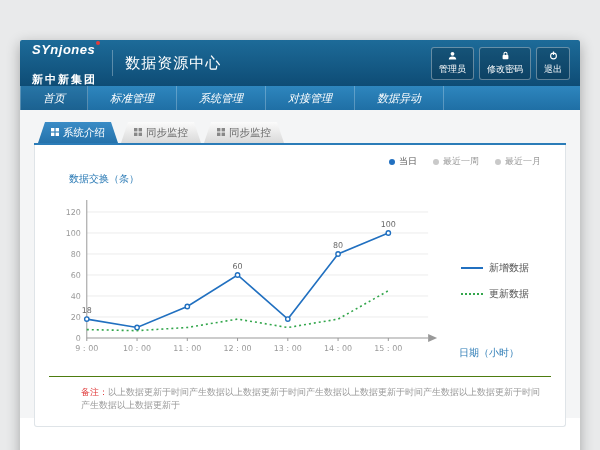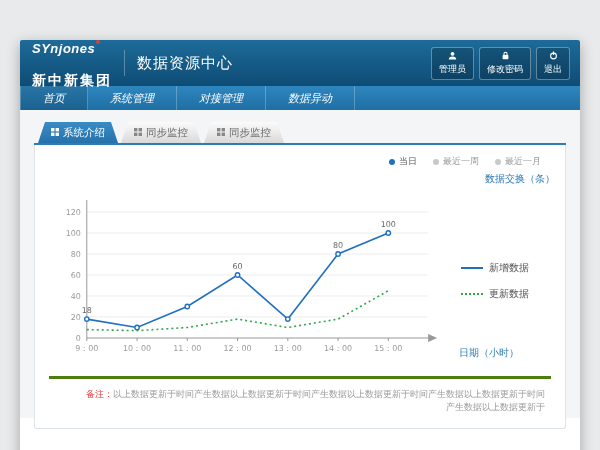--- a/index.html
+++ b/index.html
@@ -7,21 +7,21 @@
   body { background:#e9eaeb; font-family:"Liberation Sans","DejaVu Sans",sans-serif; position:relative; }
 
   .window { position:absolute; left:20px; top:40px; width:560px; height:425px;
             background:#fff; box-shadow:0 4px 14px rgba(0,0,0,.3); border-radius:2px; overflow:hidden; }
 
   
   .hdr { height:46px; background:linear-gradient(#1d6b99,#0e4c75); display:flex; align-items:center; padding:0 10px 0 12px; }
   .logo { line-height:1; }
   .logo-text { color:#fff; font-weight:bold; font-style:italic; font-size:13px; letter-spacing:.5px; }
   .logo-dot { display:inline-block; width:4px; height:4px; border-radius:50%; background:#e53b3b; vertical-align:top; margin-left:1px; }
-  .logo-sub { color:#fff; font-size:14px; font-weight:bold; letter-spacing:2px; margin-top:17px; }
+  .logo-sub { color:#fff; font-size:11px; font-weight:bold; letter-spacing:2px; margin-top:17px; }
   .v-sep { width:1px; height:26px; background:rgba(255,255,255,.3); margin:0 12px; }
   .app-title { color:#fff; font-size:15px; letter-spacing:1px; }
   .hdr-right { margin-left:auto; display:flex; gap:5px; }
   .hbtn { display:flex; align-items:center; gap:3px; background:rgba(0,0,0,.18); border:1px solid rgba(255,255,255,.35);
           border-radius:3px; color:#fff; font-size:9px; padding:3px 7px; cursor:pointer; font-family:inherit;flex-direction:column; }
   .hbtn svg { display:block; }
 
   
   .nav { height:24px; background:linear-gradient(#2e86be,#1f6fa5); display:flex;font-style:italic; }
   .nav-item { color:#fff; font-size:11px; line-height:24px; padding:0 22px; border-right:1px solid rgba(255,255,255,.25); cursor:pointer; }
@@ -29,21 +29,21 @@
 
   
   .content { background:#f4f5f6; height:308px; padding:12px 14px 0 14px; }
   .tabs { display:flex; padding-left:4px; }
   .tab { height:21px; line-height:21px; padding:0 13px; font-size:10.5px; margin-right:3px; cursor:pointer;
          clip-path:polygon(7px 0, calc(100% - 7px) 0, 100% 100%, 0 100%);
          background:linear-gradient(#fbfbfb,#d9d9d9); color:#666; display:flex; align-items:center; gap:4px; }
   .tab.active { background:linear-gradient(#3a8cc6,#2572ab); color:#fff; }
   .tab-underline { height:2px; background:#2b7cb8; }
 
-  .panel { background:#fff; border:1px solid #dfe4e8; border-top:none; border-radius:0 0 3px 3px; padding:0 10px 6px 10px;text-align:right; }
+  .panel { background:#fff; border:1px solid #dfe4e8; border-top:none; border-radius:0 0 3px 3px; padding:0 10px 6px 10px; }
 
   .filters-row { display:flex; justify-content:flex-end; gap:16px; padding:10px 14px 0 0; }
   .filter { display:flex; align-items:center; gap:4px; font-size:9px; color:#999; cursor:pointer; }
   .filter .dot { width:6px; height:6px; border-radius:50%; background:#c9c9c9; }
   .filter.active { color:#555; }
   .filter.active .dot { background:#2170c0; }
 
   .ylabel { color:#2a7ab5; font-size:10px; padding:4px 0 0 24px; }
 
   .chart-row { display:flex; align-items:stretch; }
@@ -52,21 +52,21 @@
   .tick { font-size:8px; fill:#999; }
   .plabel { font-size:8px; fill:#666; }
 
   .legend-col { width:100px; position:relative; display:flex; flex-direction:column; justify-content:center; gap:12px; padding-left:6px; }
   .legend-item { display:flex; align-items:center; gap:6px; font-size:10px; color:#555; cursor:pointer; }
   .sample { width:22px; height:0; }
   .sample.solid { border-top:2px solid #2170c0; }
   .sample.dotted { border-top:2px dotted #33a64c; }
   .axis-x-title { position:absolute; bottom:16px; left:4px; color:#2a7ab5; font-size:10px; }
 
-  .note { border-top:3px solid #4d7c0f; margin:0 4px; padding:9px 6px 8px 32px; font-size:9px; color:#9a9a9a; }
+  .note { border-top:1px solid #4d7c0f; margin:0 4px; padding:9px 6px 8px 32px; font-size:9px; color:#9a9a9a; }
   .note b { color:#e03a3a; font-weight:normal; }
 </style>
 </head>
 <body>
 
 <div class="window">
 
   <div class="hdr">
     <div class="logo">
       <span class="logo-text">SYnjones</span><span class="logo-dot"></span>
@@ -100,20 +100,21 @@
               <line x1="4.5" y1="0.6" x2="4.5" y2="4" stroke="#fff" stroke-width="1.2"></line>
             </svg>
         </span>
         <span>退出</span>
       </button>
     </div>
   </div>
 
   <div class="nav">
     <div class="nav-item">首页</div>
+    <div class="nav-item">标准管理</div>
     <div class="nav-item">系统管理</div>
     <div class="nav-item">对接管理</div>
     <div class="nav-item">数据异动</div>
   </div>
 
   <div class="content">
 
     <div class="tabs">
       <div class="tab active">
         <span>

